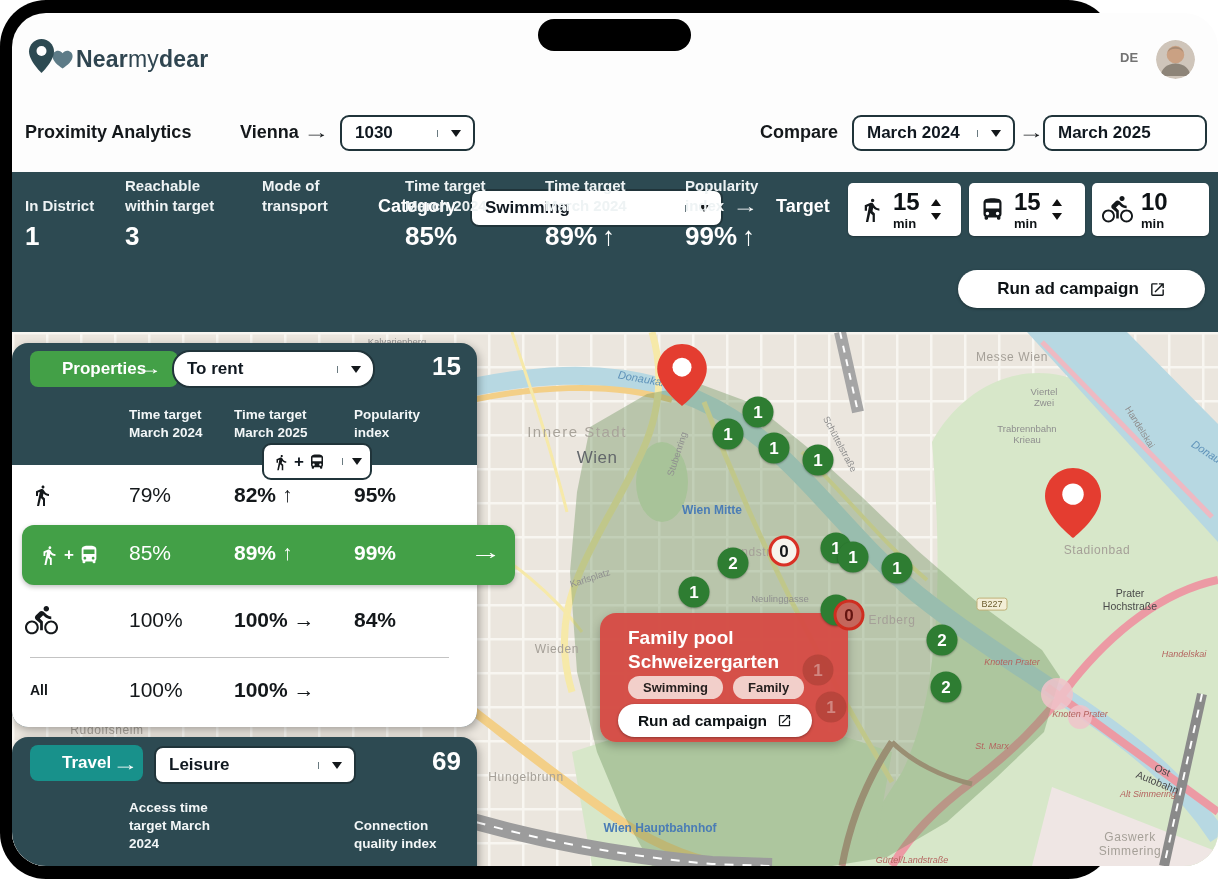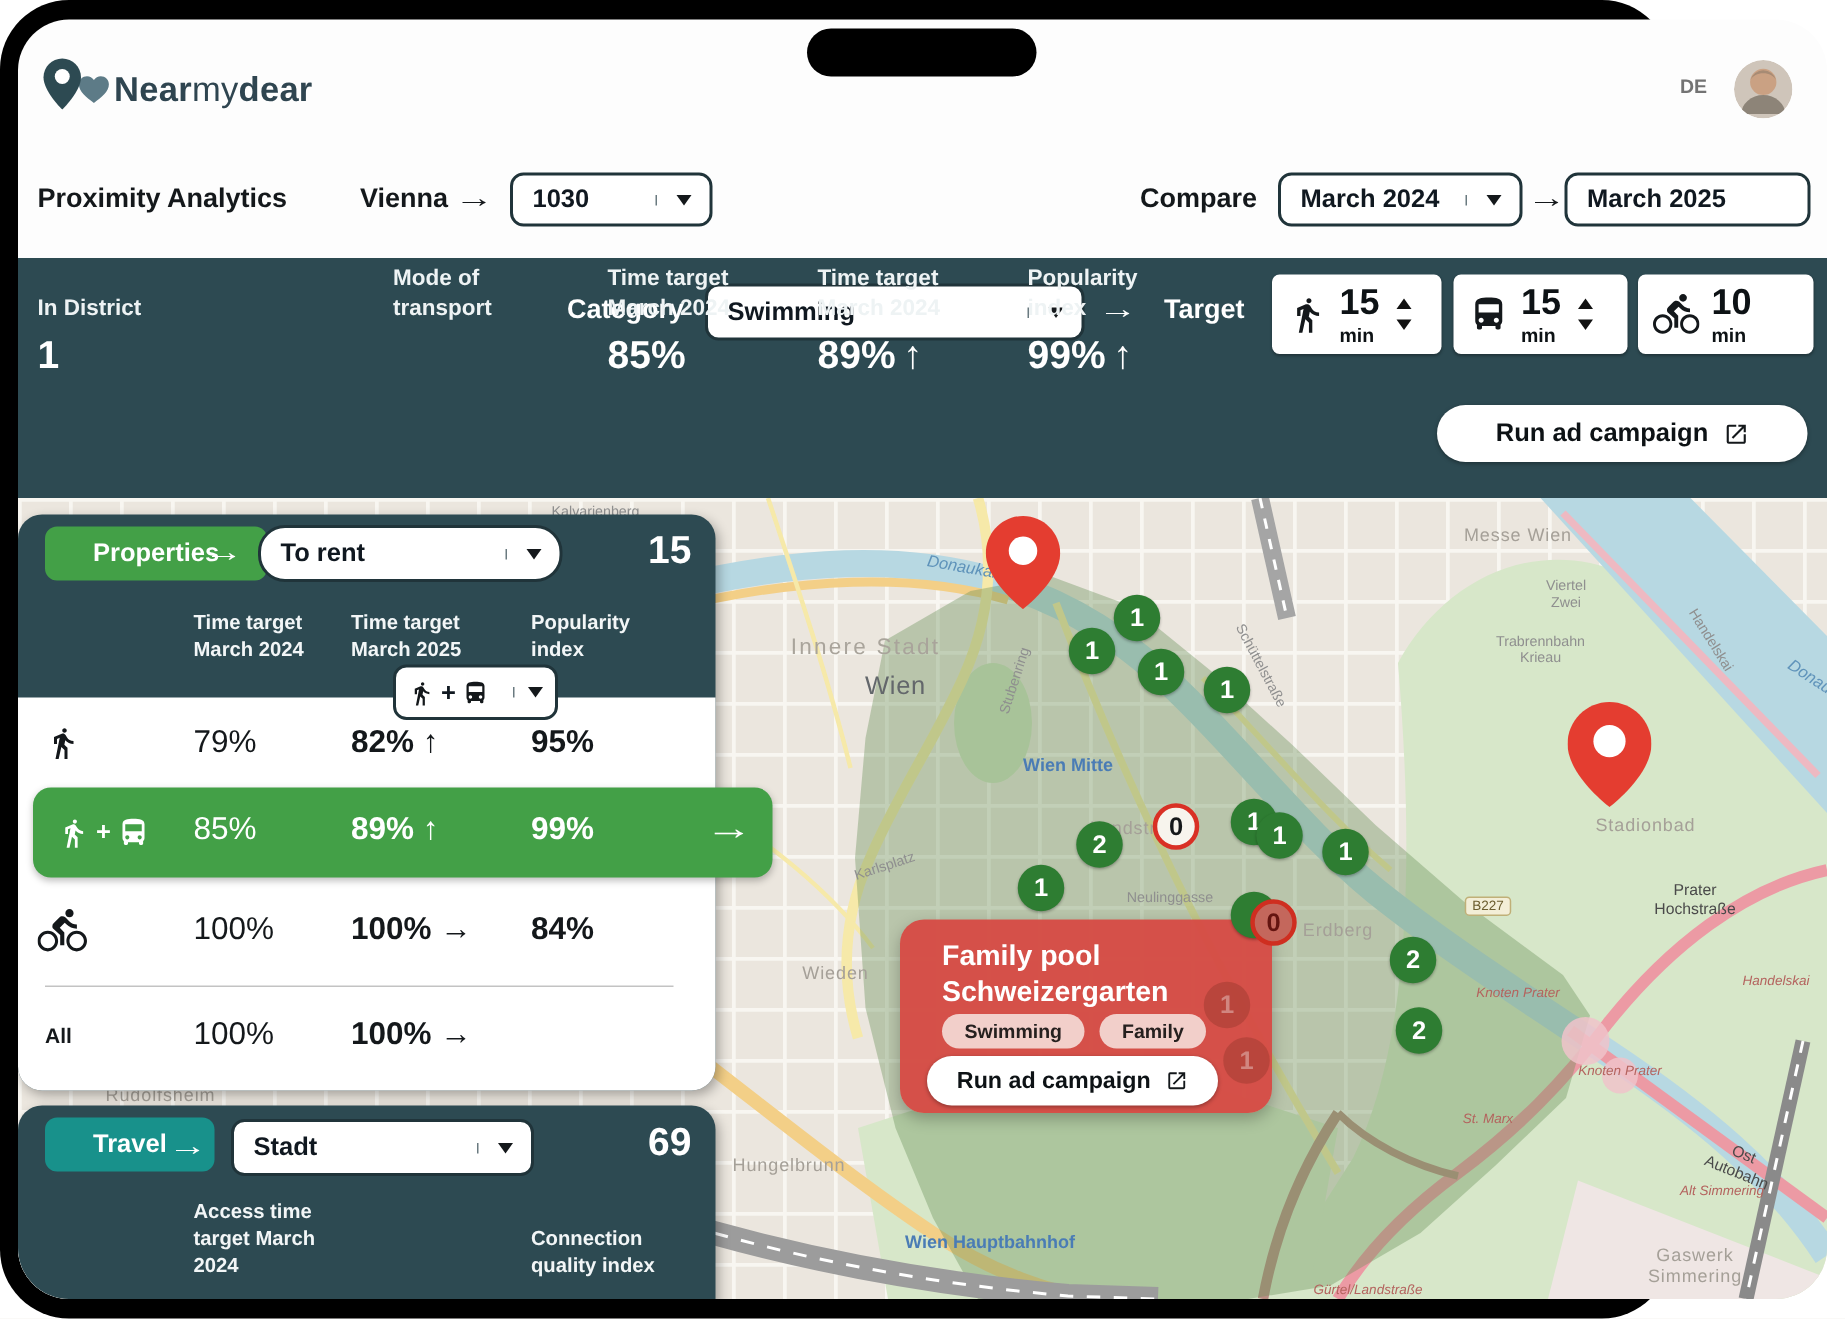--- a/index.html
+++ b/index.html
@@ -309,20 +309,24 @@
       <div class="col">
             <div class="num">10</div>
             <div class="unit">min</div>
           </div>
     </div>
 
     <div class="stat" style="left:13px; width:95px;">
       <div class="stat-label" style="top:72px">In District</div>
       <div class="stat-val"><span>1</span></div>
     </div>
+    <div class="stat" style="left:113px; width:118px;">
+      <div class="stat-label">Reachable within target</div>
+      <div class="stat-val"><span>3</span></div>
+    </div>
     <div class="stat" style="left:250px; width:95px;">
       <div class="stat-label">Mode of transport</div>
     </div>
     <div class="dd mode-dd">
       <div class="lab" style="gap:4px; padding-left:8px;">
         <svg class="ic" width="18" height="18" viewBox="0 0 24 24">
               <path d="M13 5.5c.83 0 1.5-.67 1.5-1.5S13.83 2.5 13 2.5 11.5 3.17 11.5 4s.67 1.5 1.5 1.5zM9.8 8.9L7 23h2.1l1.8-8 2.1 2v6h2v-7.5l-2.1-2 .6-3C14.8 12 16.8 13 19 13v-2c-1.9 0-3.5-1-4.3-2.4l-1-1.6c-.4-.6-1-1-1.7-1-.3 0-.5.1-.8.1L6 8.3V13h2V9.6l1.8-.7"></path>
             </svg>
         <span style="font-weight:700;">+</span>
         <svg class="ic" width="18" height="18" viewBox="0 0 24 24">
@@ -414,21 +418,21 @@
         <div class="pcell" style="left:117px;">100%</div>
         <div class="pcell" style="left:222px;"><b>100%</b> <span>→</span></div>
       </div>
     </div>
   </div>
 
   <div class="panel travel">
     <div class="p-badge" style="background:#18918b;">Travel</div>
     <div class="p-arrow" style="left:104px; top:17px;"><span class="arr w">→</span></div>
     <div class="dd" style="left:142px; top:9px; width:202px; height:38px;">
-      <div class="lab">Stadt</div>
+      <div class="lab">Leisure</div>
       <div class="car">
             <div class="tri"></div>
           </div>
     </div>
     <div class="p-count" style="top:9px;">69</div>
     <div class="col-head" style="left:117px; top:62px; width:92px;">Access time target March 2024</div>
     <div class="col-head" style="left:342px; top:80px; width:110px;">Connection quality index</div>
   </div>
 
 </div>

